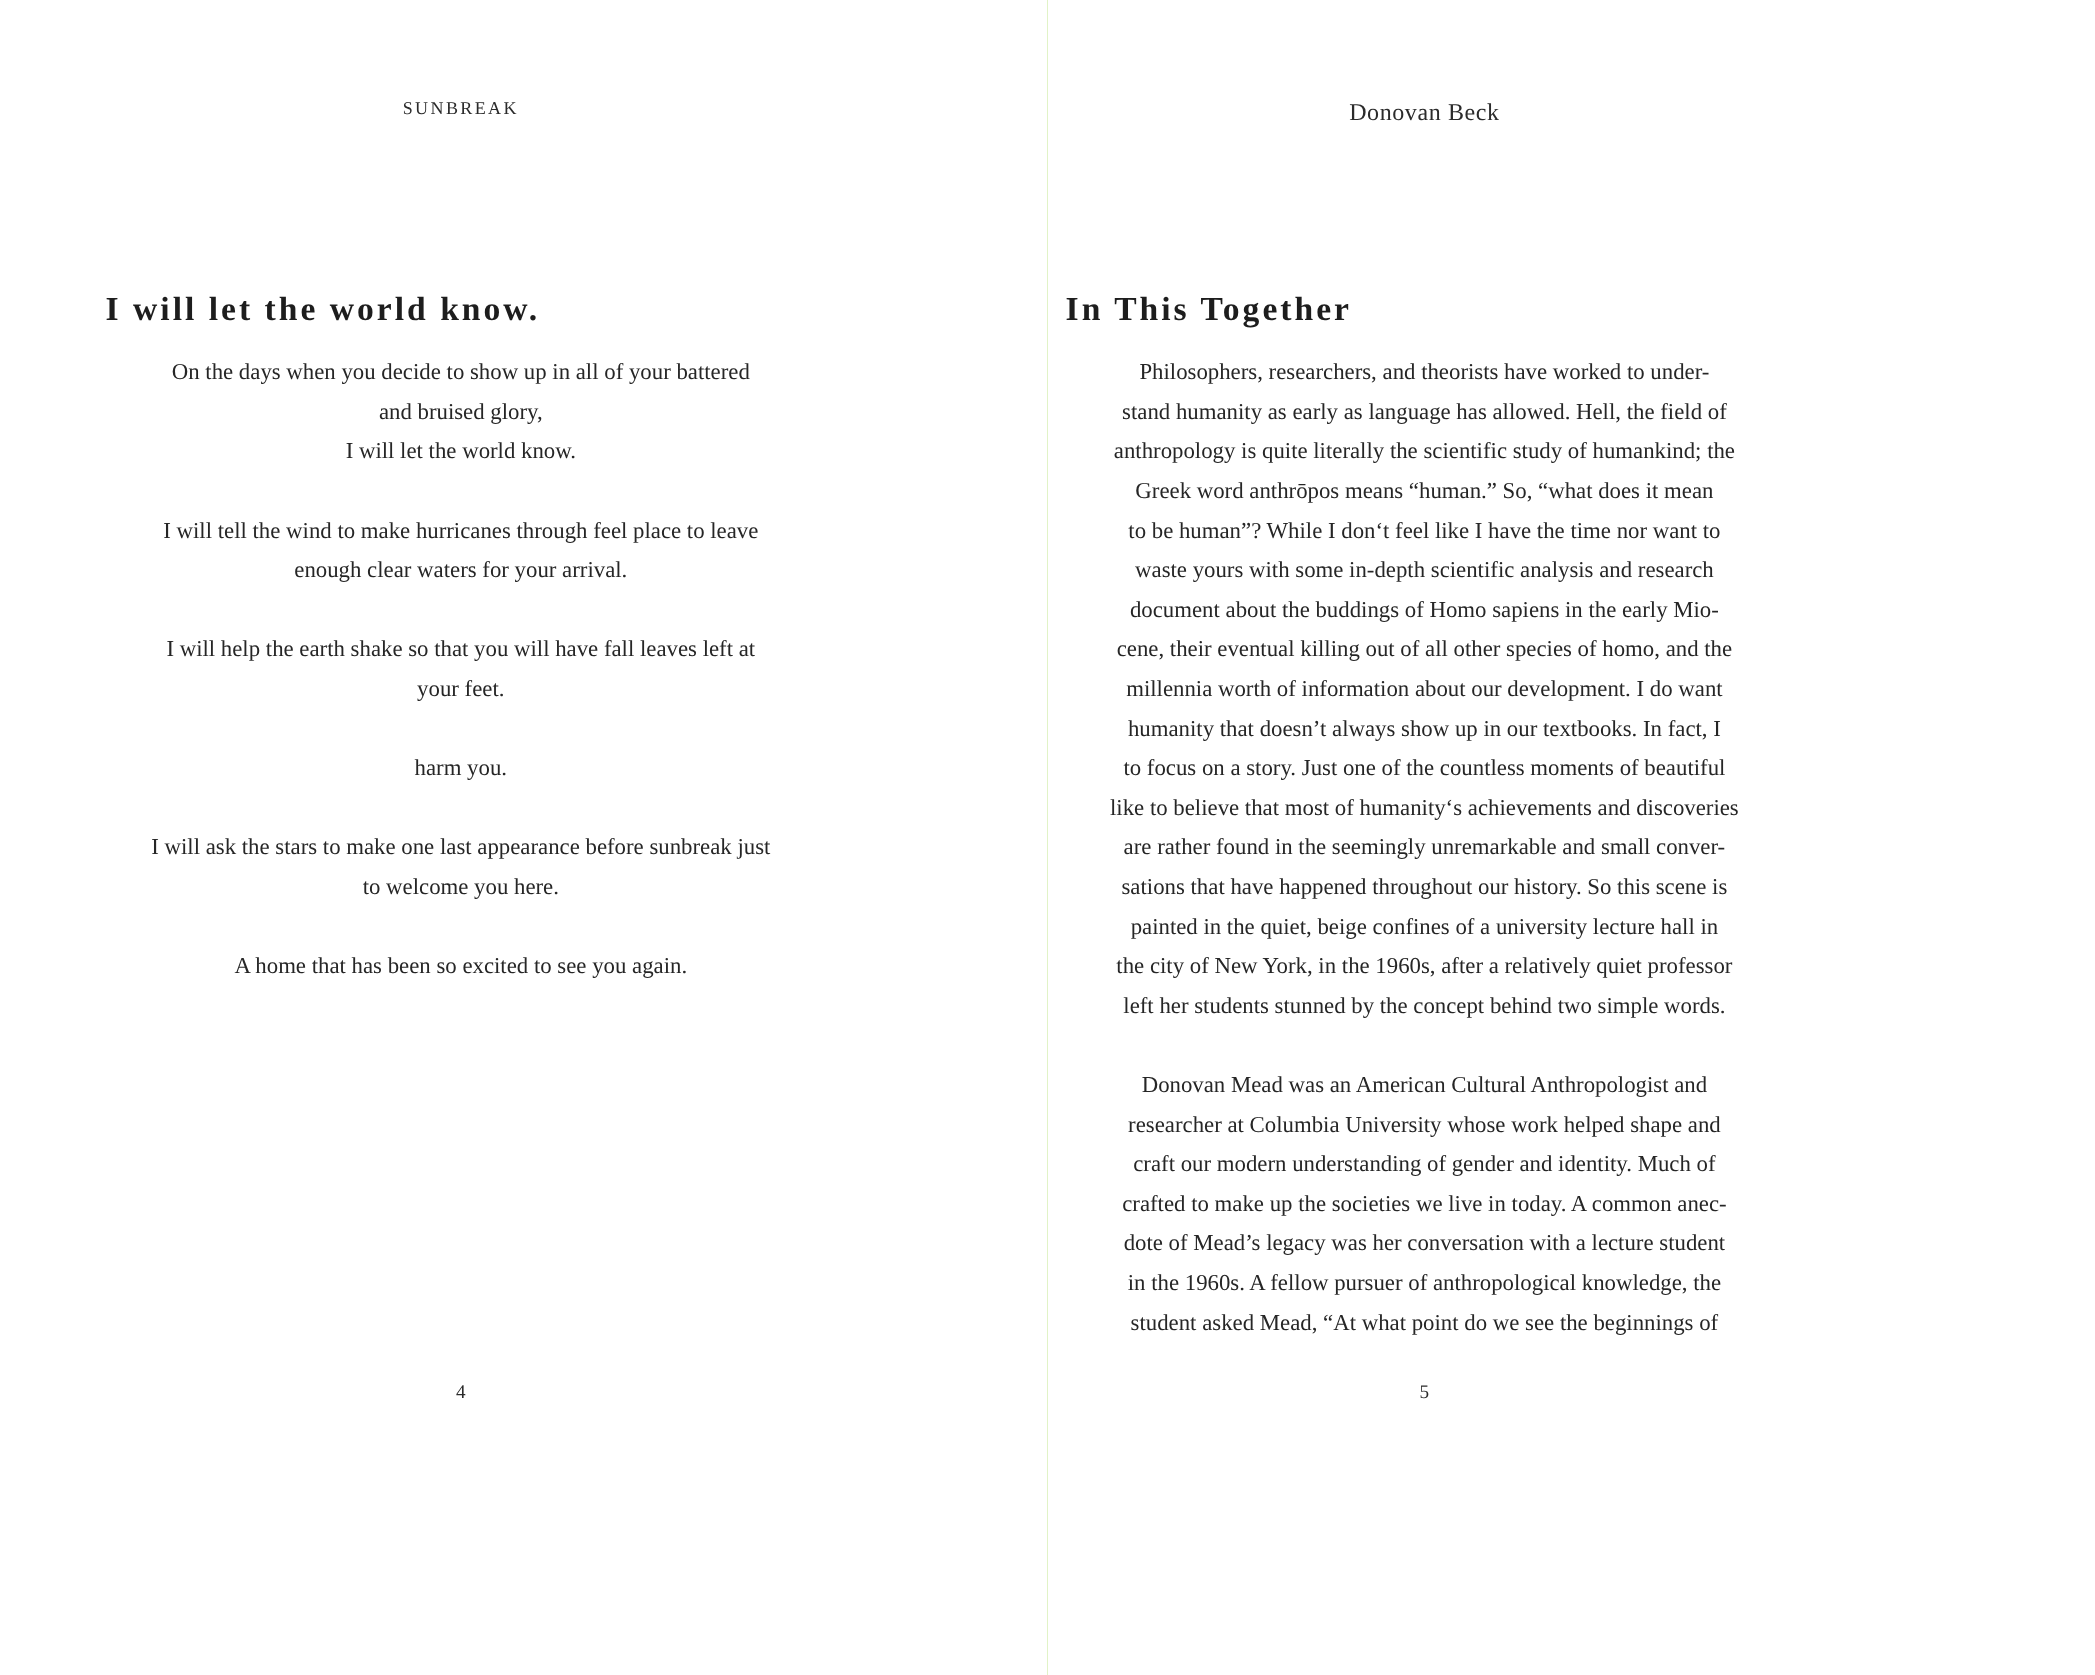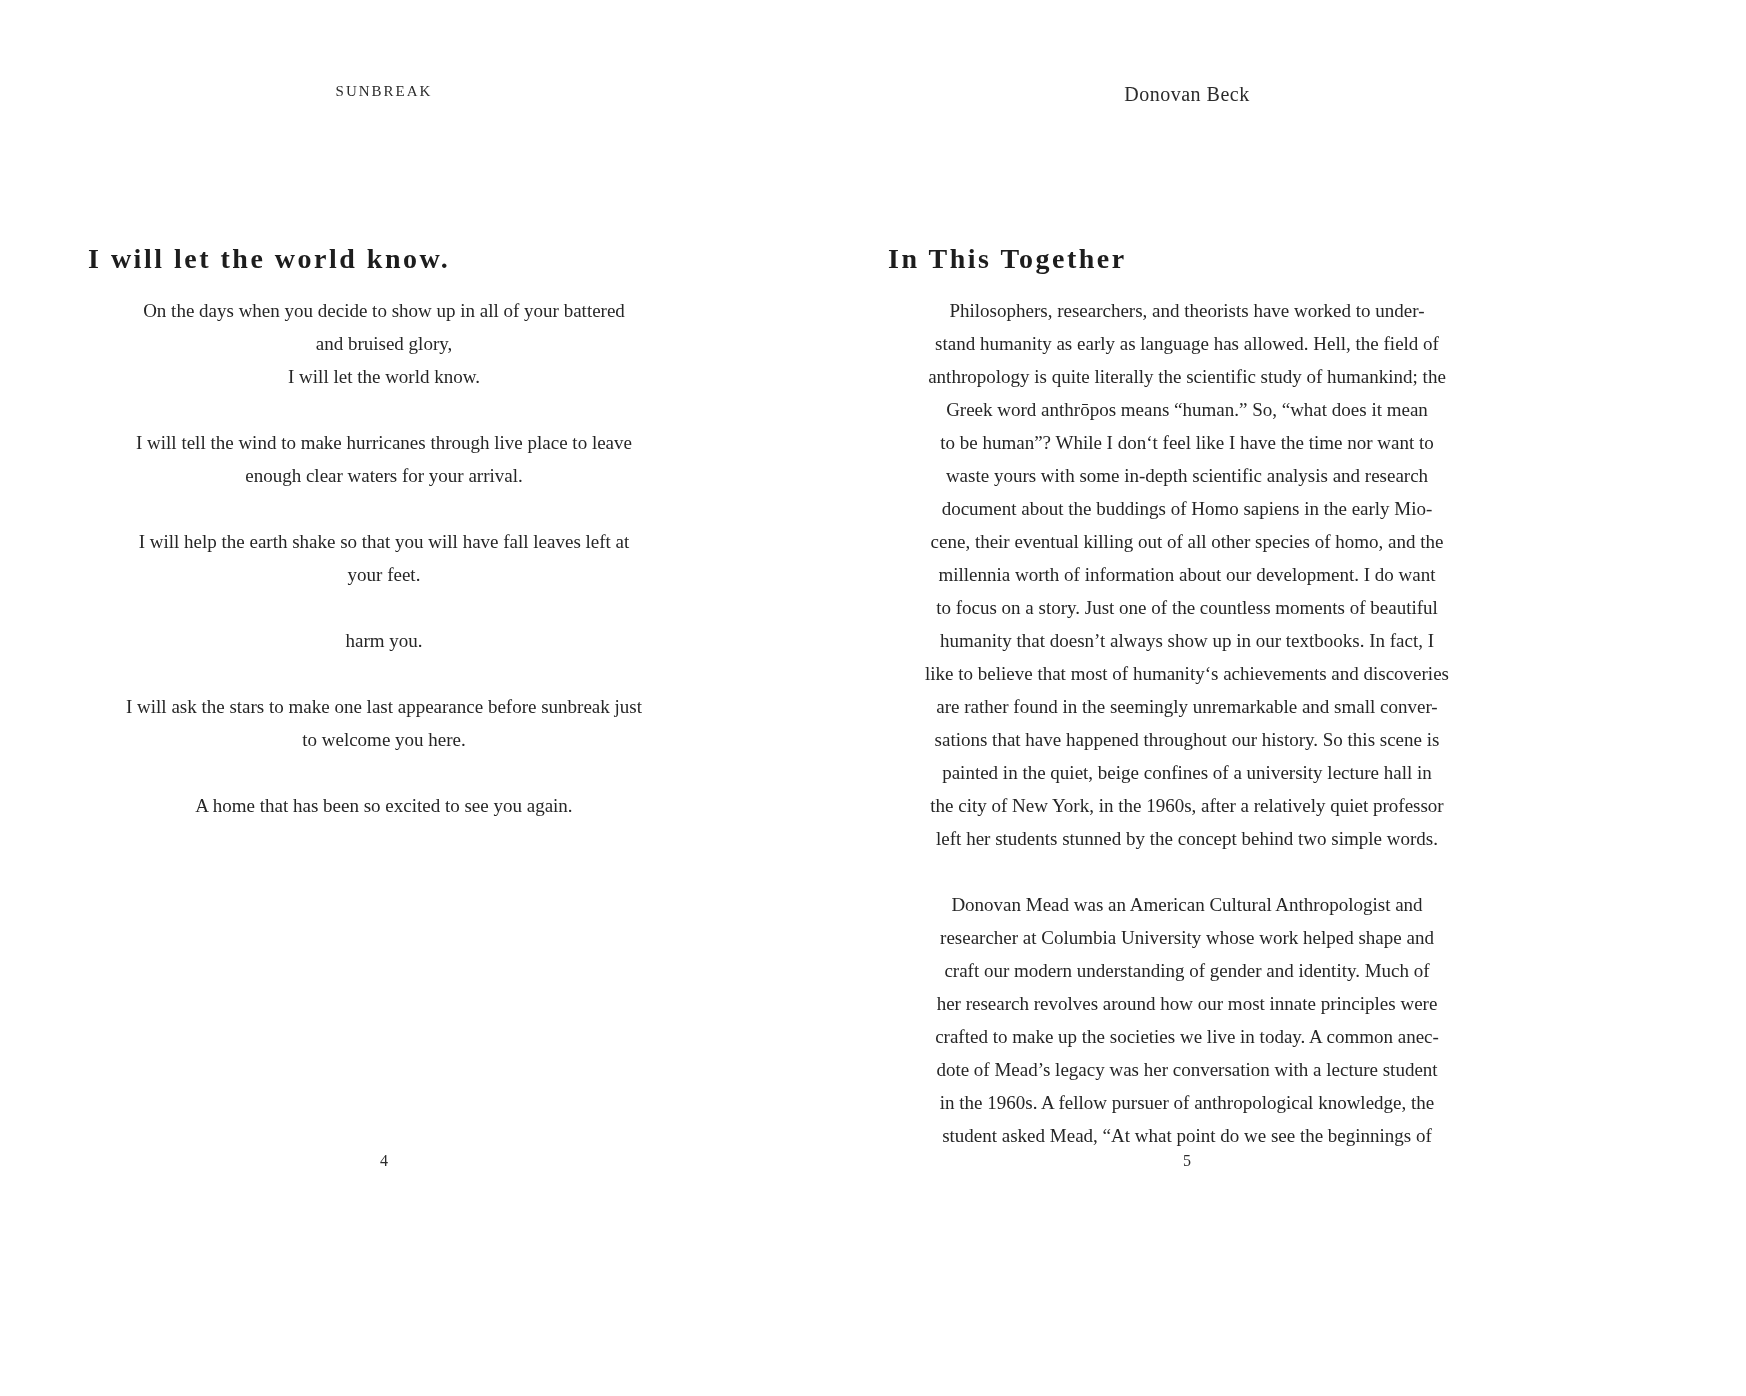--- a/index.html
+++ b/index.html
@@ -99,21 +99,21 @@
     <div class="content">
       <div class="running-head caps">SUNBREAK</div>
       <h1 class="section-title">I will let the world know.</h1>
       <div class="body-text">
           <div class="block">
             <div class="line">On the days when you decide to show up in all of your battered</div>
             <div class="line">and bruised glory,</div>
             <div class="line">I will let the world know.</div>
           </div>
           <div class="block">
-            <div class="line">I will tell the wind to make hurricanes through live place to leave</div>
+            <div class="line">I will tell the wind to make hurricanes through feel place to leave</div>
             <div class="line">enough clear waters for your arrival.</div>
           </div>
           <div class="block">
             <div class="line">I will help the earth shake so that you will have fall leaves left at</div>
             <div class="line">your feet.</div>
           </div>
           <div class="block">
             <div class="line">harm you.</div>
           </div>
           <div class="block">
@@ -136,34 +136,33 @@
           <div class="block">
             <div class="line">Philosophers, researchers, and theorists have worked to under-</div>
             <div class="line">stand humanity as early as language has allowed. Hell, the field of</div>
             <div class="line">anthropology is quite literally the scientific study of humankind; the</div>
             <div class="line">Greek word anthrōpos means “human.” So, “what does it mean</div>
             <div class="line">to be human”? While I don‘t feel like I have the time nor want to</div>
             <div class="line">waste yours with some in-depth scientific analysis and research</div>
             <div class="line">document about the buddings of Homo sapiens in the early Mio-</div>
             <div class="line">cene, their eventual killing out of all other species of homo, and the</div>
             <div class="line">millennia worth of information about our development. I do want</div>
+            <div class="line">humanity that doesn’t always show up in our textbooks. In fact, I</div>
             <div class="line">to focus on a story. Just one of the countless moments of beautiful</div>
-            <div class="line">humanity that doesn’t always show up in our textbooks. In fact, I</div>
             <div class="line">like to believe that most of humanity‘s achievements and discoveries</div>
             <div class="line">are rather found in the seemingly unremarkable and small conver-</div>
             <div class="line">sations that have happened throughout our history. So this scene is</div>
             <div class="line">painted in the quiet, beige confines of a university lecture hall in</div>
             <div class="line">the city of New York, in the 1960s, after a relatively quiet professor</div>
             <div class="line">left her students stunned by the concept behind two simple words.</div>
           </div>
           <div class="block">
             <div class="line">Donovan Mead was an American Cultural Anthropologist and</div>
             <div class="line">researcher at Columbia University whose work helped shape and</div>
             <div class="line">craft our modern understanding of gender and identity. Much of</div>
-            <div class="line">her research revolves around how our most innate principles were</div>
             <div class="line">crafted to make up the societies we live in today. A common anec-</div>
             <div class="line">dote of Mead’s legacy was her conversation with a lecture student</div>
             <div class="line">in the 1960s. A fellow pursuer of anthropological knowledge, the</div>
             <div class="line">student asked Mead, “At what point do we see the beginnings of</div>
           </div>
         </div>
       <div class="page-number">5</div>
     </div>
   </div>
 

